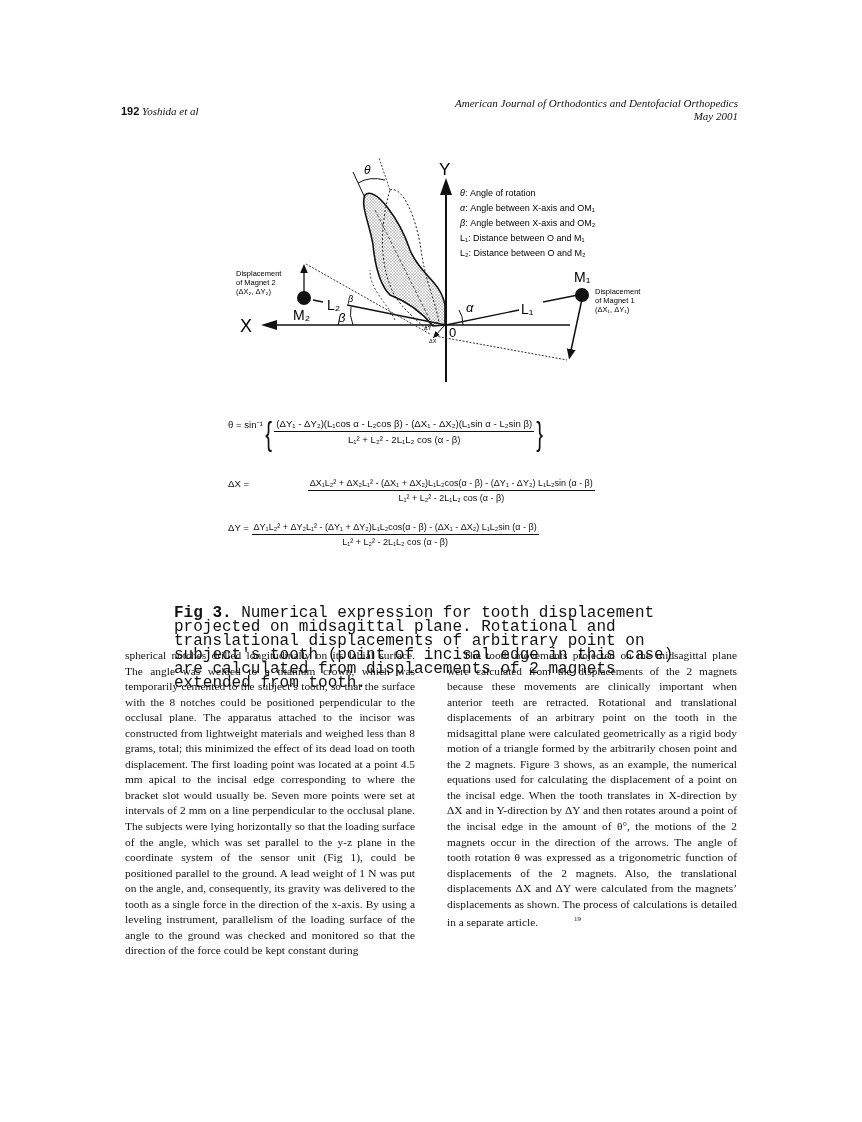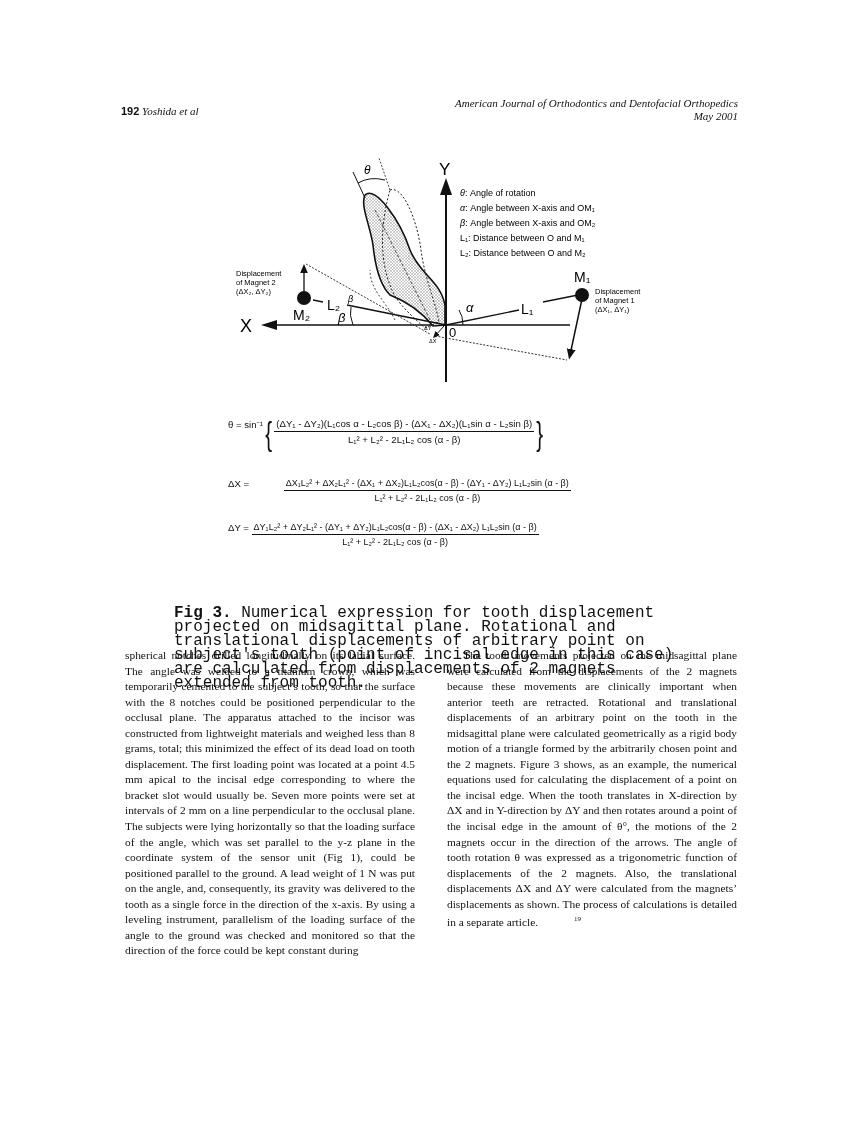--- a/index.html
+++ b/index.html
@@ -127,21 +127,21 @@
     <span class="lhs">θ = sin⁻¹</span>
     <span class="brace">{</span>
     <span class="frac">
       <span class="num">(ΔY₁ - ΔY₂)(L₁cos α - L₂cos β) - (ΔX₁ - ΔX₂)(L₁sin α - L₂sin β)</span>
       <span class="den">L₁² + L₂² - 2L₁L₂ cos (α - β)</span>
     </span>
     <span class="brace">}</span>
   </div>
   <div class="frm" style="left:0; top:60px;gap:16px;">
     <span class="lhs">ΔX =</span>&nbsp;
-    <span class="frac" style="font-size:9px;">
+    <span class="frac" style="font-size:9px;margin-left:24px;">
       <span class="num">ΔX₁L₂² + ΔX₂L₁² - (ΔX₁ + ΔX₂)L₁L₂cos(α - β) - (ΔY₁ - ΔY₂) L₁L₂sin (α - β)</span>
       <span class="den">L₁² + L₂² - 2L₁L₂ cos (α - β)</span>
     </span>
   </div>
   <div class="frm" style="left:0; top:104px;">
     <span class="lhs">ΔY =</span>&nbsp;
     <span class="frac" style="font-size:9px;">
       <span class="num">ΔY₁L₂² + ΔY₂L₁² - (ΔY₁ + ΔY₂)L₁L₂cos(α - β) - (ΔX₁ - ΔX₂) L₁L₂sin (α - β)</span>
       <span class="den">L₁² + L₂² - 2L₁L₂ cos (α - β)</span>
     </span>

